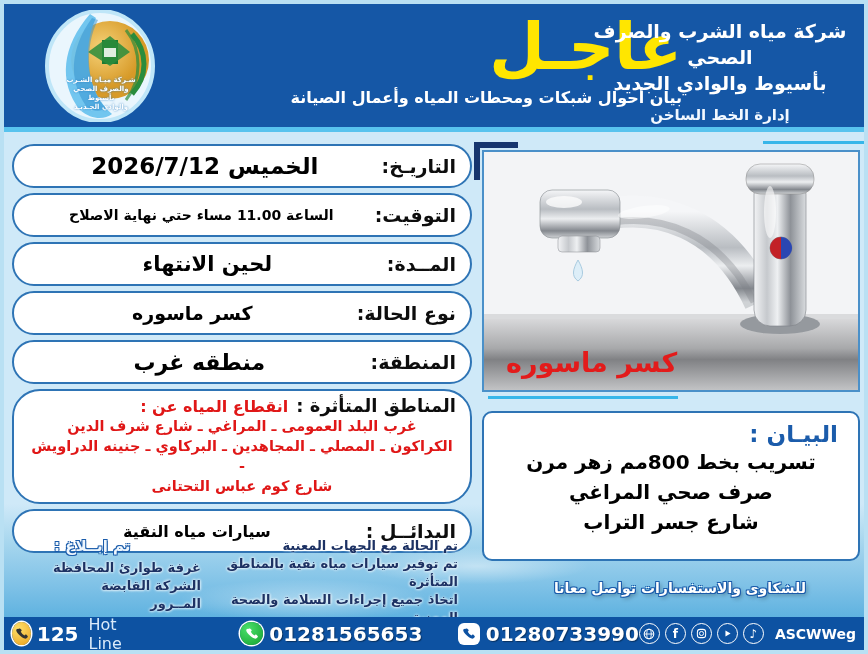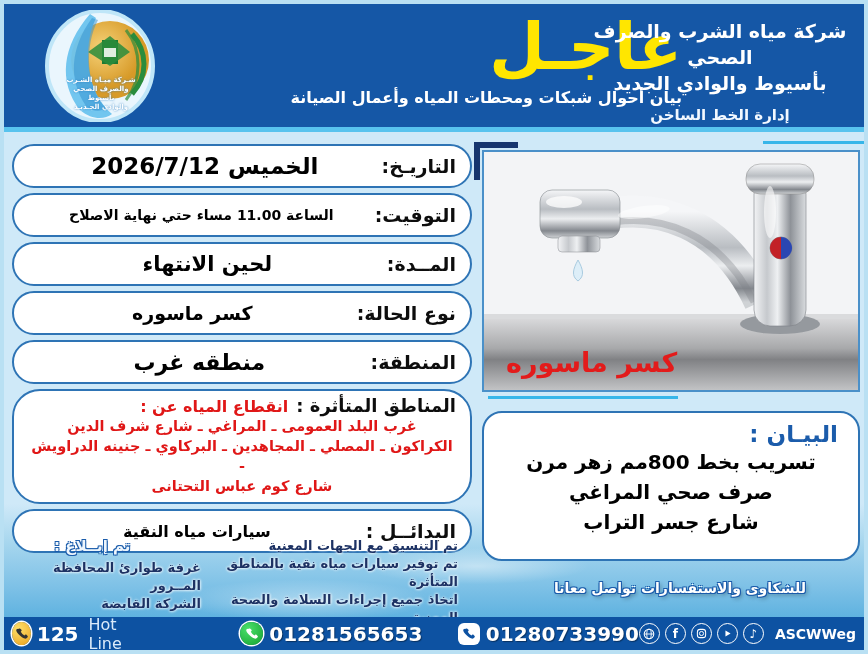--- a/index.html
+++ b/index.html
@@ -62,21 +62,21 @@
     background:#f3f4f6; border:2px solid #4a90c9; z-index:2; }
   .bracket-tl{ position:absolute; left:-10px; top:-10px; width:44px; height:38px;
     border-top:6px solid #16356e; border-left:6px solid #16356e; }
   .accent-tr{ position:absolute; right:-11px; top:-11px; width:106px; height:258px;
     border-top:3px solid #37b6e9; border-right:3px solid #37b6e9; }
   .accent-bl{ position:absolute; left:4px; bottom:-9px; width:190px; height:3px; background:#37b6e9; }
   .photo-caption{ position:absolute; left:22px; bottom:12px; font-size:27px; font-weight:bold;
     color:#e31b1b; direction:rtl; letter-spacing:1px; }
   
   .statement{ position:absolute; left:478px; top:407px; width:378px; height:150px;
-    background:#fff; border:2px solid #2e74b5; border-radius:20px; padding:8px 20px; direction:rtl; z-index:2; }
+    background:#fff; border:2px solid #2e74b5; border-radius:10px; padding:8px 20px; direction:rtl; z-index:2; }
   .stmt-label{ font-weight:bold; font-size:23px; color:#1b5cab; }
   .stmt-line{ text-align:center; font-weight:bold; font-size:20px; color:#000; line-height:30px; }
   
   .contact-banner{ position:absolute; right:14px; top:576px; width:340px; text-align:center;
     font-weight:bold; font-size:14px; color:#fff; direction:rtl; z-index:3;
     text-shadow:1px 1px 0 #1b5cab, -1px -1px 0 #1b5cab, 1px -1px 0 #1b5cab, -1px 1px 0 #1b5cab, 2px 2px 4px rgba(0,0,0,.35); }
   
   .footer{ position:absolute; left:0; top:613px; width:860px; height:33px; background:#0d52a2;
     display:flex; align-items:center; padding:0 8px; color:#fff; z-index:4; }
   .fgroup{ display:flex; align-items:center; gap:6px; }
@@ -169,29 +169,29 @@
       <div class="aff-line">شارع كوم عباس التحتانى</div>
     </div>
     <div class="row">
       <span class="lbl">البدائــل :</span>
       <span class="val">سيارات مياه النقية</span>
     </div>
   </div>
 
   <div class="lists">
     <div class="col-actions">
-      <div class="list-item">تم التنسيق مع الجهات المعنية</div>
+      <div class="list-item">تم الحالة مع الجهات المعنية</div>
       <div class="list-item">تم توفير سيارات مياه نقية بالمناطق المتأثرة</div>
       <div class="list-item">اتخاذ جميع إجراءات السلامة والصحة المهنية</div>
     </div>
     <div class="col-notified">
       <div class="list-title">تم إبــلاغ :</div>
       <div class="list-item">غرفة طوارئ المحافظة</div>
+      <div class="list-item">الشركة القابضة</div>
       <div class="list-item">المــرور</div>
-      <div class="list-item">الشركة القابضة</div>
     </div>
   </div>
 
   <div class="photo">
     <div class="bracket-tl"></div>
     <div class="accent-tr"></div>
     <div class="accent-bl"></div>
     <svg width="374" height="238" viewBox="0 0 374 238">
       <defs>
         <linearGradient id="chromeV" x1="0" y1="0" x2="1" y2="0">

